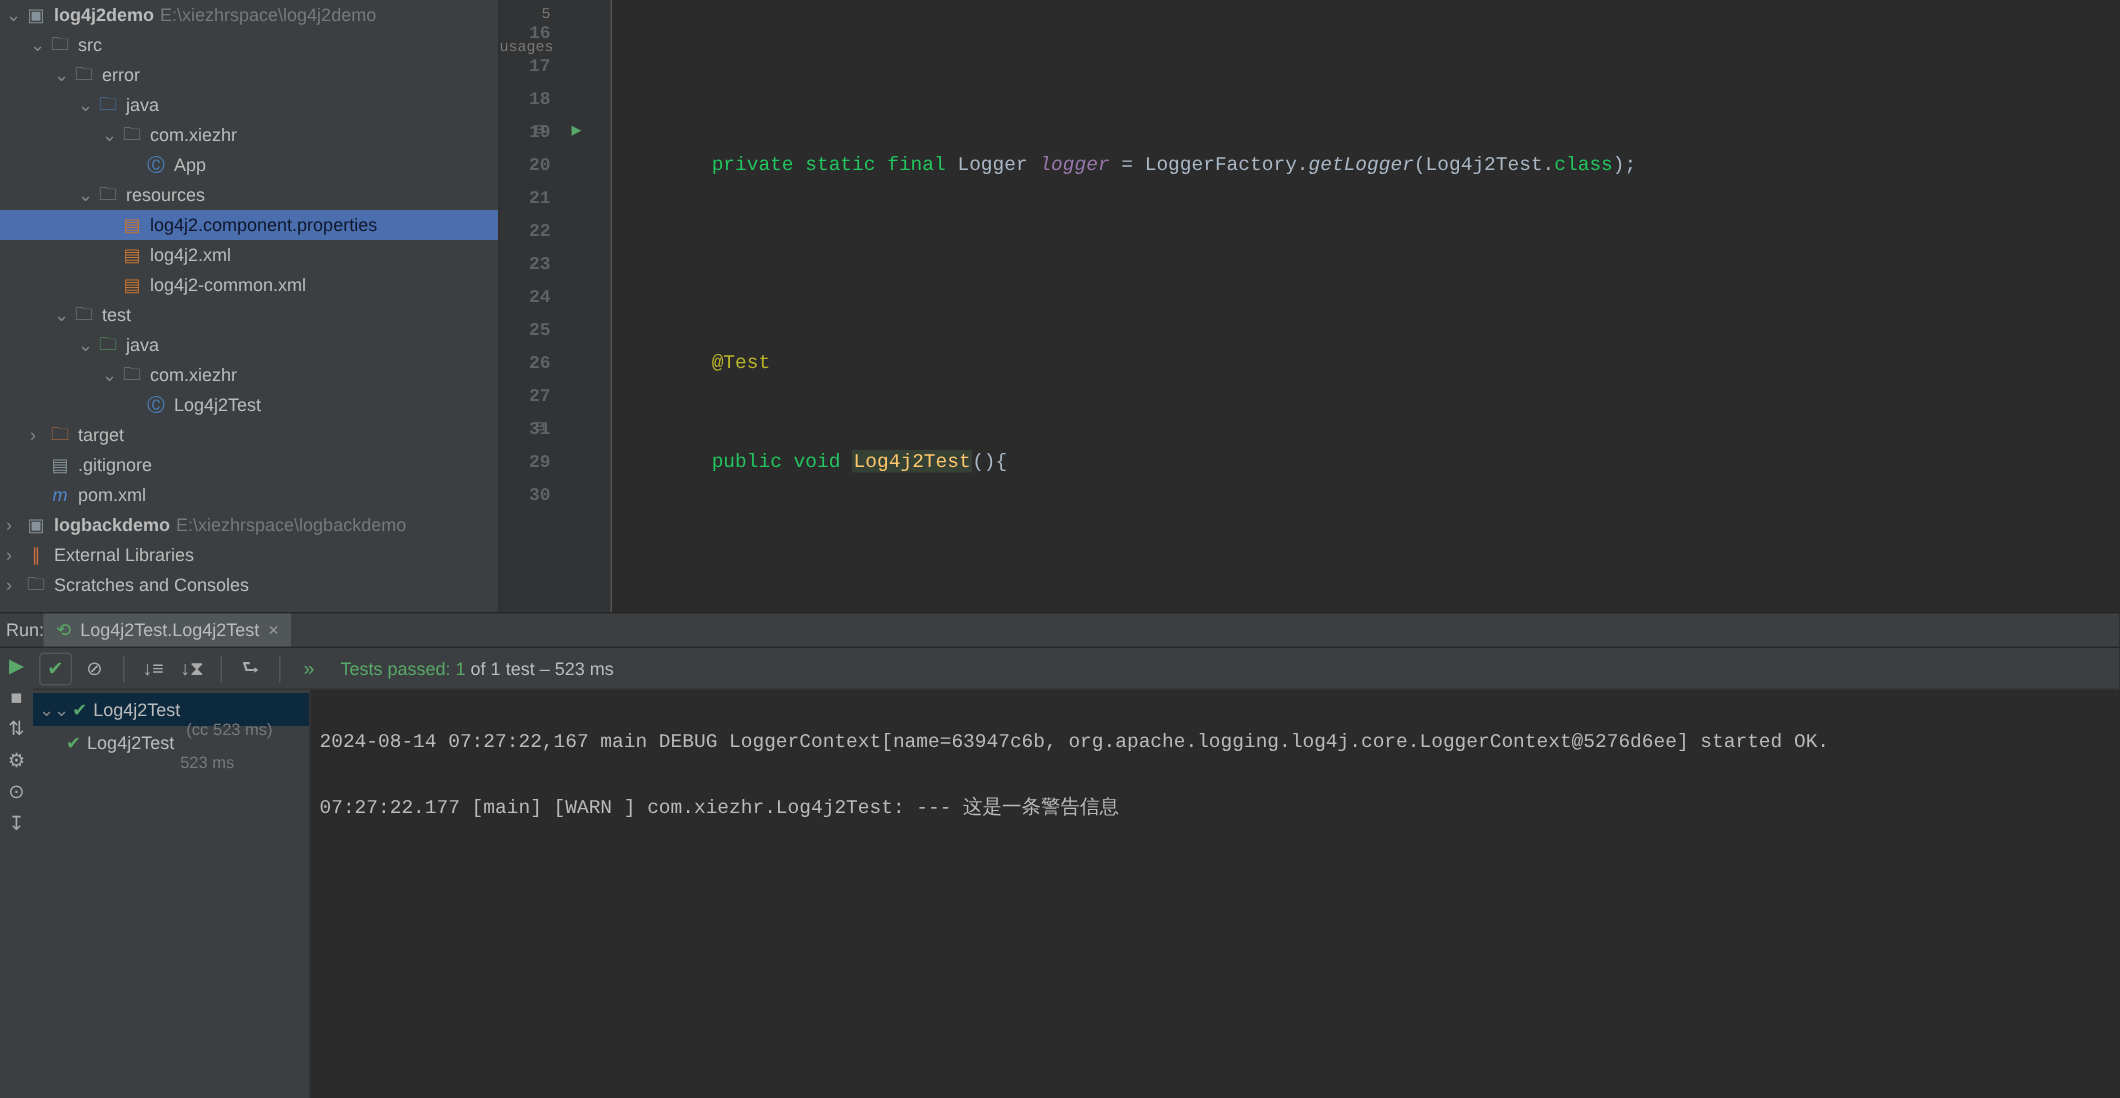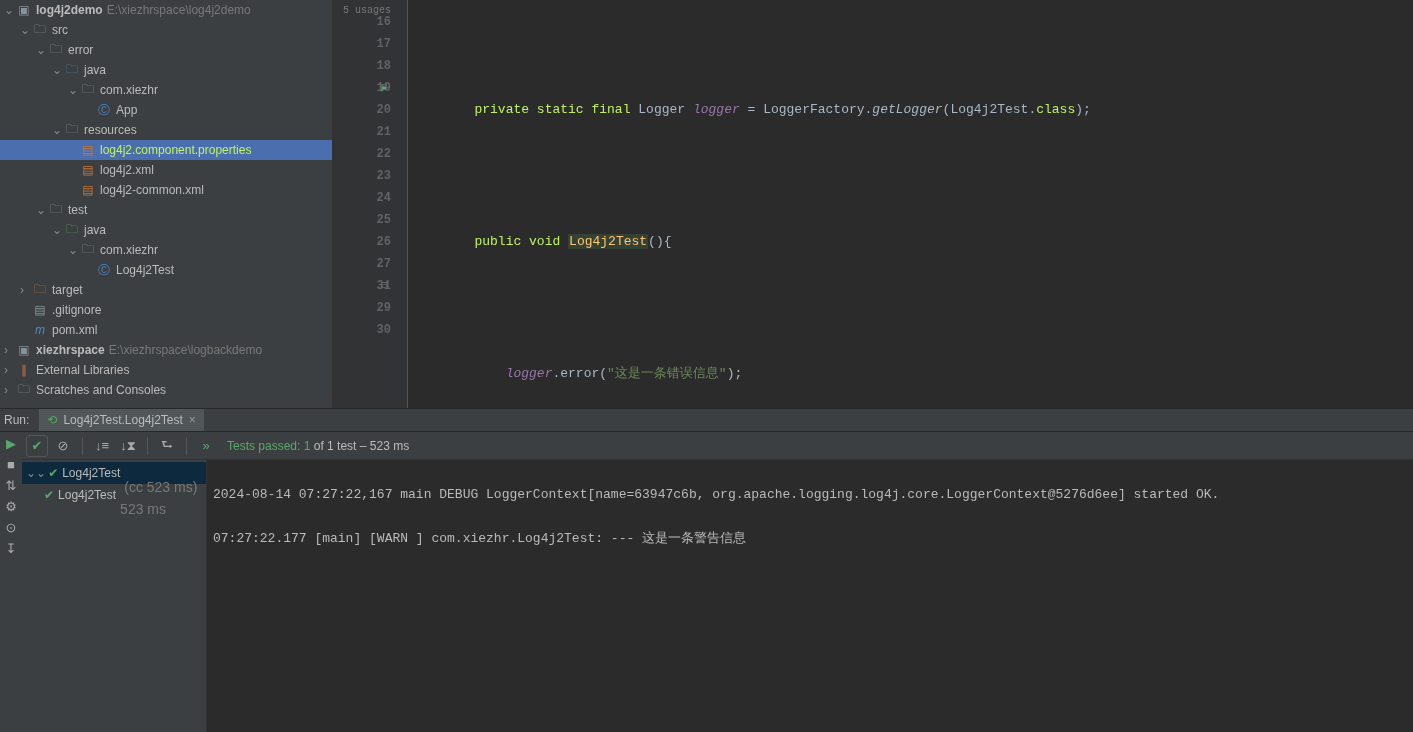--- a/index.html
+++ b/index.html
@@ -36,35 +36,35 @@
 .tree-item .arrow {
   width: 12px;
   display: inline-block;
   flex-shrink: 0;
 }
 .arrow::before { content: "›"; color: #888; }
 .arrow.down::before { content: "⌄"; }
 .tree-item .icon { width: 16px; display: inline-flex; align-items: center; justify-content: center; margin-right: 4px; flex-shrink: 0; }
 .tree-item .label { color: #bbbbbb; }
 .tree-item .path { color: #787878; margin-left: 4px; }
-.tree-item.selected .label, .tree-item.selected .path { color: #bef264; }
+.tree-item.selected .label, .tree-item.selected .path { color: #0f172a; }
 .ind0{padding-left:4px}.ind1{padding-left:20px}.ind2{padding-left:36px}.ind3{padding-left:52px}.ind4{padding-left:68px}.ind5{padding-left:84px}
 .editor-area {
   flex: 1;
   display: flex;
   background: #2b2b2b;
 }
 .gutter {
   width: 75px;
   background: #313335;
   font-family: "Consolas", "Courier New", monospace;
   font-size: 12px;
   color: #606366;
   text-align: right;
-  padding-right: 16px;
+  padding-right: 40px;
   padding-top: 0;
   line-height: 22px;
   border-right: 1px solid #555;
   position: relative;
 }
 .gutter .ln { height: 22px; position: relative; font-weight: bold; }
 .gutter .usages { height: 11px; font-size: 10px; color: #787878; padding-right: 0; }
 .gutter .run-icon {
   position: absolute; left: 48px; color: #59a869; font-size: 11px;
 }
@@ -74,39 +74,39 @@
 .code {
   flex: 1;
   font-family: "Consolas", "Courier New", monospace;
   font-size: 13px;
   line-height: 22px;
   padding-left: 4px;
   white-space: pre;
   color: #a9b7c6;
 }
 .code .line { height: 22px; }
-.kw { color: #bef264; }
+.kw { color: #22c55e; }
 .type { color: #a9b7c6; }
 .field-italic { color: #9876aa; font-style: italic; }
 .anno { color: #bbb529; }
 .str { color: #6a8759; }
 .static-call { color: #a9b7c6; font-style: italic; }
 .hl-m { background: #344134; color: #ffc66d; padding: 0 1px; }
 
 .run-header {
   height: 24px;
   background: #3c3f41;
   border-top: 1px solid #282828;
   border-bottom: 1px solid #282828;
   display: flex;
   align-items: center;
   padding-left: 4px;
   font-size: 12px;
 }
-.run-header .lbl { color: #bbbbbb; margin-right: 10px; }
+.run-header .lbl { color: #bbbbbb; }
 .tab {
   display: flex; align-items: center; background: #515658; height: 22px;
   padding: 0 8px; color: #bbb; gap: 6px; border-radius: 0;
 }
 .tab .close { color: #999; font-size: 12px; cursor: pointer; }
 .run-body {
   flex: 1;
   display: flex;
   background: #2b2b2b;
   position: relative;
@@ -138,21 +138,21 @@
   width: 185px; background: #3c3f41; font-size: 12px;
   border-right: 1px solid #323232; padding-top: 2px;
 }
 .test-row {
   display: flex; align-items: center; height: 22px; padding-left: 4px;
   cursor: pointer;
 }
 .test-row.sel { background: #0d293e; }
 .test-row .chk { color: #59a869; margin-right: 4px; font-size: 12px; }
 .test-row .nm { color: #bbb; }
-.test-row .tm { color: #787878; font-size: 14px; margin-left: 4px; margin-top: 28px; }
+.test-row .tm { color: #787878; font-size: 11px; margin-left: 4px; margin-top: 28px; }
 .console {
   flex: 1; font-family: "Consolas","Courier New",monospace; font-size: 13px;
   line-height: 22px; color: #bababa; padding: 2px 6px; white-space: pre;
   overflow: hidden;
 }
 .folder-icon { color: #87939a; }
 .folder-blue { color: #4a86c7; }
 .folder-orange { color: #cb7340; }
 .file-xml { color: #c57633; }
 .file-prop { color: #c57633; }
@@ -246,21 +246,21 @@
         <span class="label">.gitignore</span>
       </div>
     <div class="tree-item ind1">
         <span class="arrow" style="visibility:hidden"></span>
         <span class="icon" style="color:#4e89c9;font-style:italic">m</span>
         <span class="label">pom.xml</span>
       </div>
     <div class="tree-item ind0">
         <span class="arrow"></span>
         <span class="icon folder-icon">▣</span>
-        <span class="label"><b>xiezhrspace</b></span>
+        <span class="label"><b>logbackdemo</b></span>
         <span class="path">E:\xiezhrspace\logbackdemo</span>
       </div>
     <div class="tree-item ind0">
         <span class="arrow"></span>
         <span class="icon" style="color:#cb7340">∥</span>
         <span class="label">External Libraries</span>
       </div>
     <div class="tree-item ind0">
         <span class="arrow"></span>
         <span class="icon folder-icon">🗀</span>
@@ -284,20 +284,21 @@
       <div class="ln">26</div>
       <div class="ln">27</div>
       <div class="ln"><span>31</span><span class="fold-icon">⊟</span></div>
       <div class="ln">29</div>
       <div class="ln">30</div>
     </div>
     <div class="code">
       <div class="line" style="height:11px"></div>
       <div class="line">        <span class="kw">private</span> <span class="kw">static</span> <span class="kw">final</span> <span class="type">Logger</span> <span class="field-italic">logger</span><span> = LoggerFactory.</span><span class="static-call">getLogger</span><span>(Log4j2Test.</span><span class="kw">class</span><span>);</span></div>
       <div class="line"></div>
+      <div class="line">        <span class="anno">@Test</span></div>
       <div class="line">        <span class="kw">public</span> <span class="kw">void</span> <span class="hl-m">Log4j2Test</span><span>(){</span></div>
       <div class="line"></div>
       <div class="line">            <span class="field-italic">logger</span><span>.error(</span><span class="str">"这是一条错误信息"</span><span>);</span></div>
       <div class="line">            <span class="field-italic">logger</span><span>.warn(</span><span class="str">"这是一条警告信息"</span><span>);</span></div>
       <div class="line">            <span class="field-italic">logger</span><span>.info(</span><span class="str">"这是一条一般信息"</span><span>);</span></div>
       <div class="line">            <span class="field-italic">logger</span><span>.debug(</span><span class="str">"这是一条调试信息"</span><span>);</span></div>
       <div class="line">            <span class="field-italic">logger</span><span>.trace(</span><span class="str">"这是一条追踪信息"</span><span>);</span></div>
       
       
       

